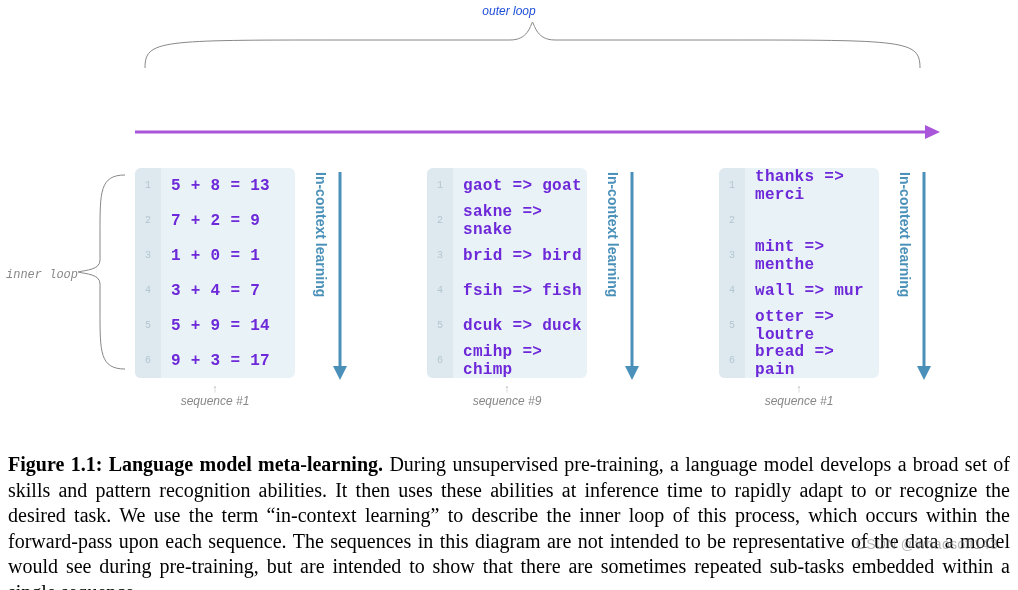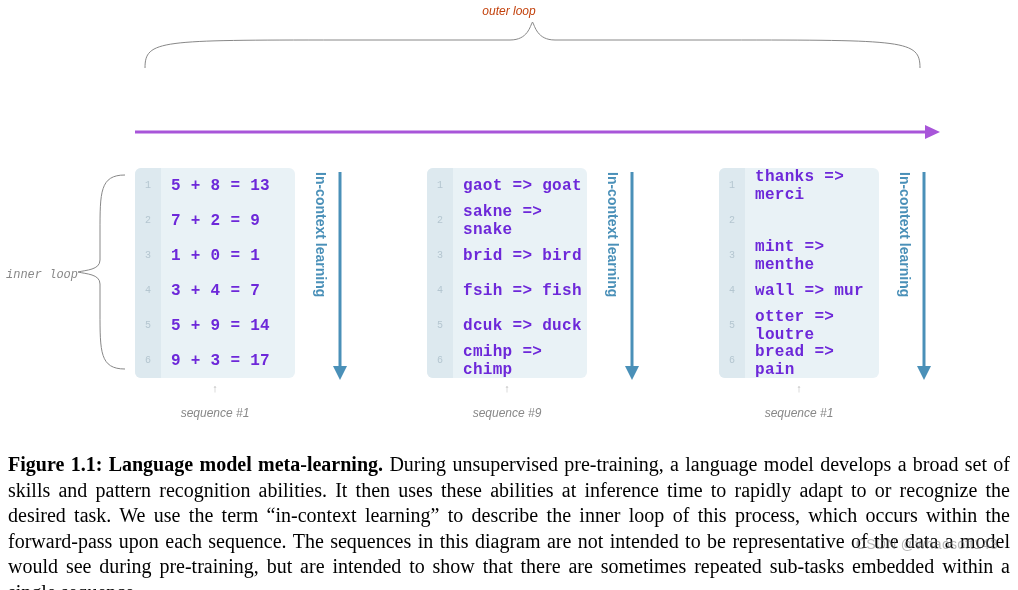--- a/index.html
+++ b/index.html
@@ -16,21 +16,21 @@
     width: 100%;
     height: 450px;
   }
   .outer-loop-label {
     position: absolute;
     top: 4px;
     left: 50%;
     transform: translateX(-50%);
     font-size: 12px;
     font-style: italic;
-    color: #c2410c;
+    color: #1d4ed8;
   }
   .outer-brace {
     position: absolute;
     top: 20px;
     left: 140px;
     width: 785px;
     height: 50px;
   }
   .outer-brace svg { width: 100%; height: 100%; }
 
@@ -139,21 +139,21 @@
   }
   .seq-up {
     color: #bbb;
     font-size: 11px;
     line-height: 8px;
   }
   .seq-caption {
     font-size: 12px;
     font-style: italic;
     color: #888;
-    margin-top: 14px;
+    margin-top: 2px;
   }
 
   .caption-text {
     position: absolute;
     top: 452px;
     left: 8px;
     right: 8px;
     font-family: "Times New Roman", Times, serif;
     font-size: 20px;
     line-height: 1.28;

